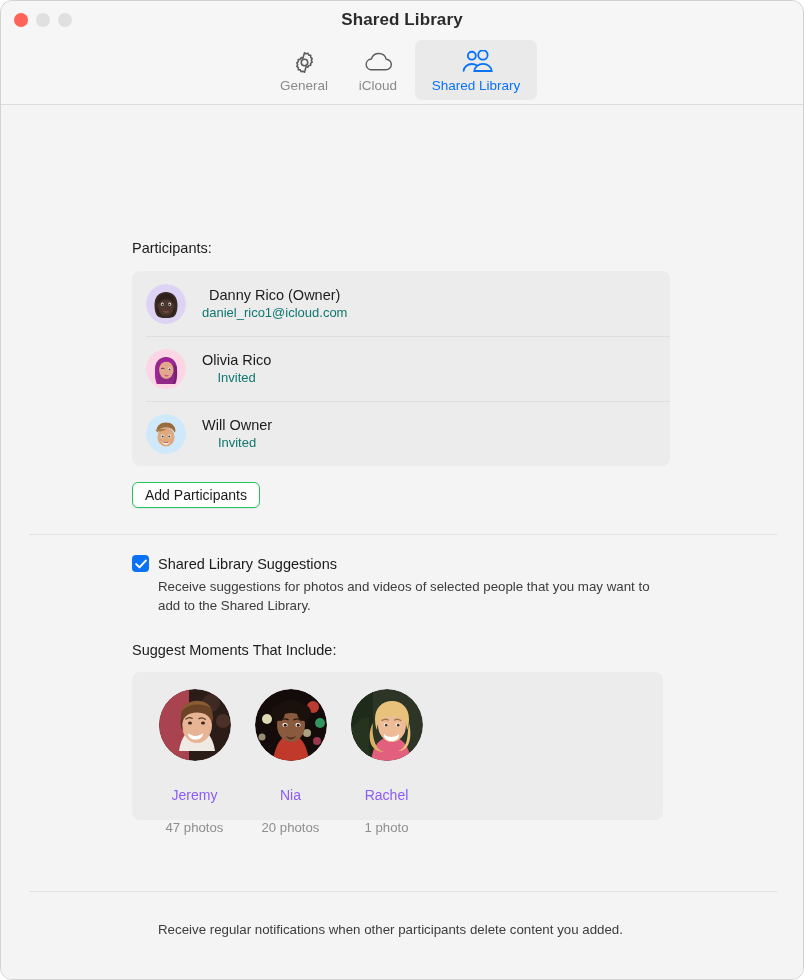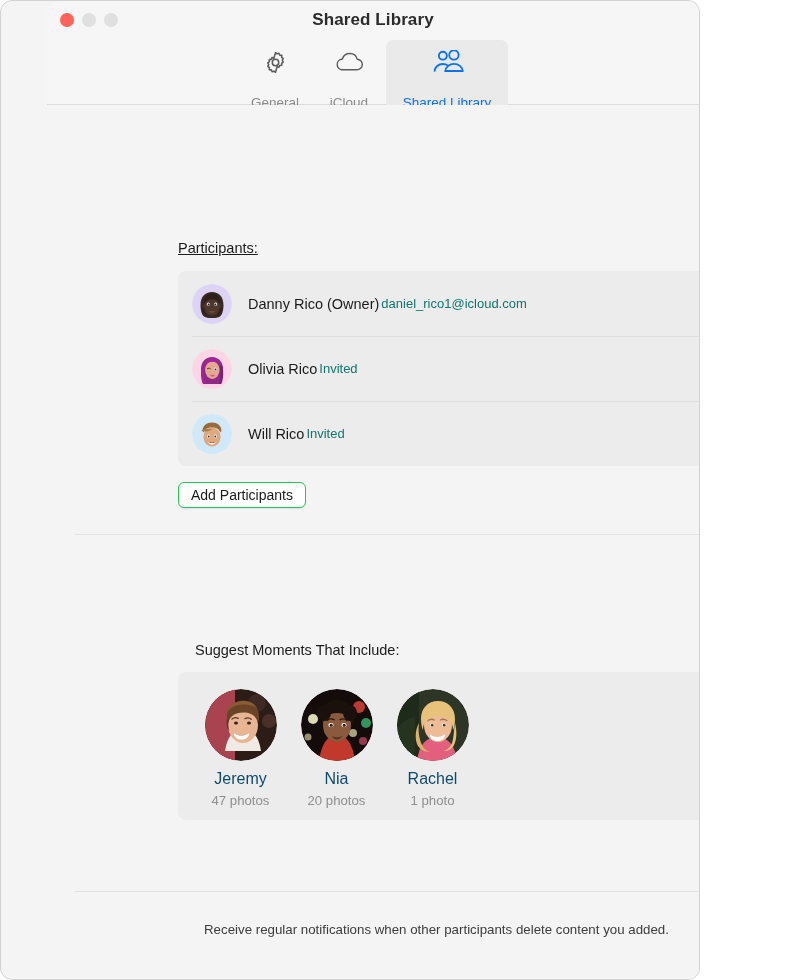--- a/index.html
+++ b/index.html
@@ -7,27 +7,26 @@
   html, body {
     width: 804px;
     height: 980px;
     background: #ffffff;
     font-family: "Liberation Sans", sans-serif;
     -webkit-font-smoothing: antialiased;
   }
 
   #window {
     position: relative;
-    width: 700px;
+    width: 804px;
     height: 980px;
     background: #f4f4f4;
     border-radius: 12px;
     border: 1px solid #d2d2d2;
     overflow: hidden;
-    padding-left: 46px;
   }
 
   
   #titlebar {
     position: relative;
     height: 104px;
     background: #f6f6f6;
     border-bottom: 1px solid #dcdcdc;
     border-top-left-radius: 11px;
     border-top-right-radius: 11px;
@@ -68,21 +67,21 @@
     align-items: flex-start;
     gap: 0px;
   }
   .tab {
     width: 74px;
     padding: 8px 4px 7px;
     border-radius: 7px;
     display: flex;
     flex-direction: column;
     align-items: center;
-    gap: 19px;
+    gap: 2px;
     cursor: default;
     justify-content: space-between;
   }
   .tab.wide { width: 122px; }
   .tab.selected { background: #eaeaea; }
   .tab .tab-label {
     font-size: 13.5px;
     color: #8a8a8a;
     white-space: nowrap;
   }
@@ -97,21 +96,21 @@
     background: #f4f4f4;
   }
 
   .section-label {
     font-size: 14.5px;
     color: #1b1b1b;
     font-weight: normal;
   }
 
   
-  #participants-label { position: absolute; left: 131px; top: 135px; text-decoration: underline; }
+  #participants-label { position: absolute; left: 131px; top: 135px; }
 
   .list-panel {
     position: absolute;
     left: 131px;
     top: 166px;
     width: 538px;
     background: #ececec;
     border-radius: 8px;
     overflow: hidden;
   }
@@ -131,21 +130,21 @@
   }
   .avatar {
     width: 40px; height: 40px;
     border-radius: 50%;
     flex: 0 0 40px;
     margin-right: 16px;
     overflow: hidden;
     position: relative;
   }
   .avatar svg { display:block; width:40px; height:40px; }
-  .row-text { display: flex; flex-direction: row; gap: 2px; align-items: center; }
+  .row-text { display: flex; flex-direction: column; gap: 2px; align-items: center; }
   .row-title { font-size: 14.5px; color: #1b1b1b; }
   .row-sub { font-size: 13px; color: #0f766e; }
 
   
   .btn {
     position: absolute;
     background: #fefefe;
     border: 1px solid #22c55e;
     border-radius: 6px;
     font-family: "Liberation Sans", sans-serif;
@@ -191,21 +190,21 @@
   .check-desc {
     margin-top: 5px;
     margin-left: 26px;
     font-size: 13.3px;
     color: #3c3c3c;
     line-height: 1.45;
     max-width: 510px;
   }
 
   
-  #suggest-label { position: absolute; left: 148px; top: 537px; font-weight: normal; }
+  #suggest-label { position: absolute; left: 131px; top: 537px; font-weight: normal; }
 
   #people-panel {
     position: absolute;
     left: 131px;
     top: 567px;
     width: 531px;
     height: 148px;
     background: #ececec;
     border-radius: 8px;
   }
@@ -216,27 +215,27 @@
   }
   .person { width: 83px; display: flex; flex-direction: column; align-items: center; cursor: default; }
   .person-photo {
     width: 72px; height: 72px;
     border-radius: 50%;
     overflow: hidden;
     position: relative;
   }
   .person-photo svg { display:block; width:72px; height:72px; }
   .person-name {
-    margin-top: 9px;
-    font-size: 16px;
-    color: #0c4a6e;
+    margin-top: 26px;
+    font-size: 14px;
+    color: #8b5cf6;
     white-space: nowrap;
   }
   .person-count {
-    margin-top: 5px;
+    margin-top: 17px;
     font-size: 13.2px;
     color: #8e8e8e;
     white-space: nowrap;
   }
 </style>
 </head>
 <body>
 
 <div id="window">
 
@@ -344,31 +343,42 @@
             <path d="M9.5 16.6c1.2-1 4-1.8 7-1.8 1.6 0 2.8.2 3.8.5-1.6 1-3.4 1.9-5.6 2.2-2.2.3-4.2-.2-5.2-.9z" fill="#b07c46"></path>
             <ellipse cx="16.6" cy="22.4" rx="1.5" ry="1.8" fill="#ffffff"></ellipse>
             <ellipse cx="23.4" cy="22.4" rx="1.5" ry="1.8" fill="#ffffff"></ellipse>
             <circle cx="16.7" cy="22.6" r="1" fill="#25343f"></circle>
             <circle cx="23.3" cy="22.6" r="1" fill="#25343f"></circle>
             <path d="M16.2 27c1.8 1.6 5.8 1.6 7.6 0 .2 2.2-1.6 3.6-3.8 3.6s-4-1.4-3.8-3.6z" fill="#ffffff"></path>
             <path d="M16.2 27c1.8 1.6 5.8 1.6 7.6 0-.3 1-1 1.6-1.9 1.9h-3.8c-.9-.3-1.6-.9-1.9-1.9z" fill="#c2543f"></path>
           </svg>
         </div>
         <div class="row-text">
-          <span class="row-title">Will Rico</span>
+          <span class="row-title">Will Owner</span>
           <span class="row-sub">Invited</span>
         </div>
       </div>
 
     </div>
 
     <button class="btn" id="btn-add-participants">Add Participants</button>
 
     <div class="divider" id="div-1"></div>
 
+    <div class="check-row" id="check-suggestions">
+      <div class="check-head">
+        <span class="checkbox">
+          <svg width="12" height="10" viewBox="0 0 12 10" fill="none" stroke="#ffffff" stroke-width="2" stroke-linecap="round" stroke-linejoin="round">
+            <path d="M1.2 5.1l3.3 3.3L10.8 1.6"></path>
+          </svg>
+        </span>
+        <span class="check-title">Shared Library Suggestions</span>
+      </div>
+      <div class="check-desc">Receive suggestions for photos and videos of selected people that you may want to add to the Shared Library.</div>
+    </div>
 
     <div id="suggest-label" class="section-label">Suggest Moments That Include:</div>
 
     <div id="people-panel">
       <div class="people-strip">
 
         <div class="person">
           <div class="person-photo">
             <svg viewBox="0 0 72 72">
               <defs>

